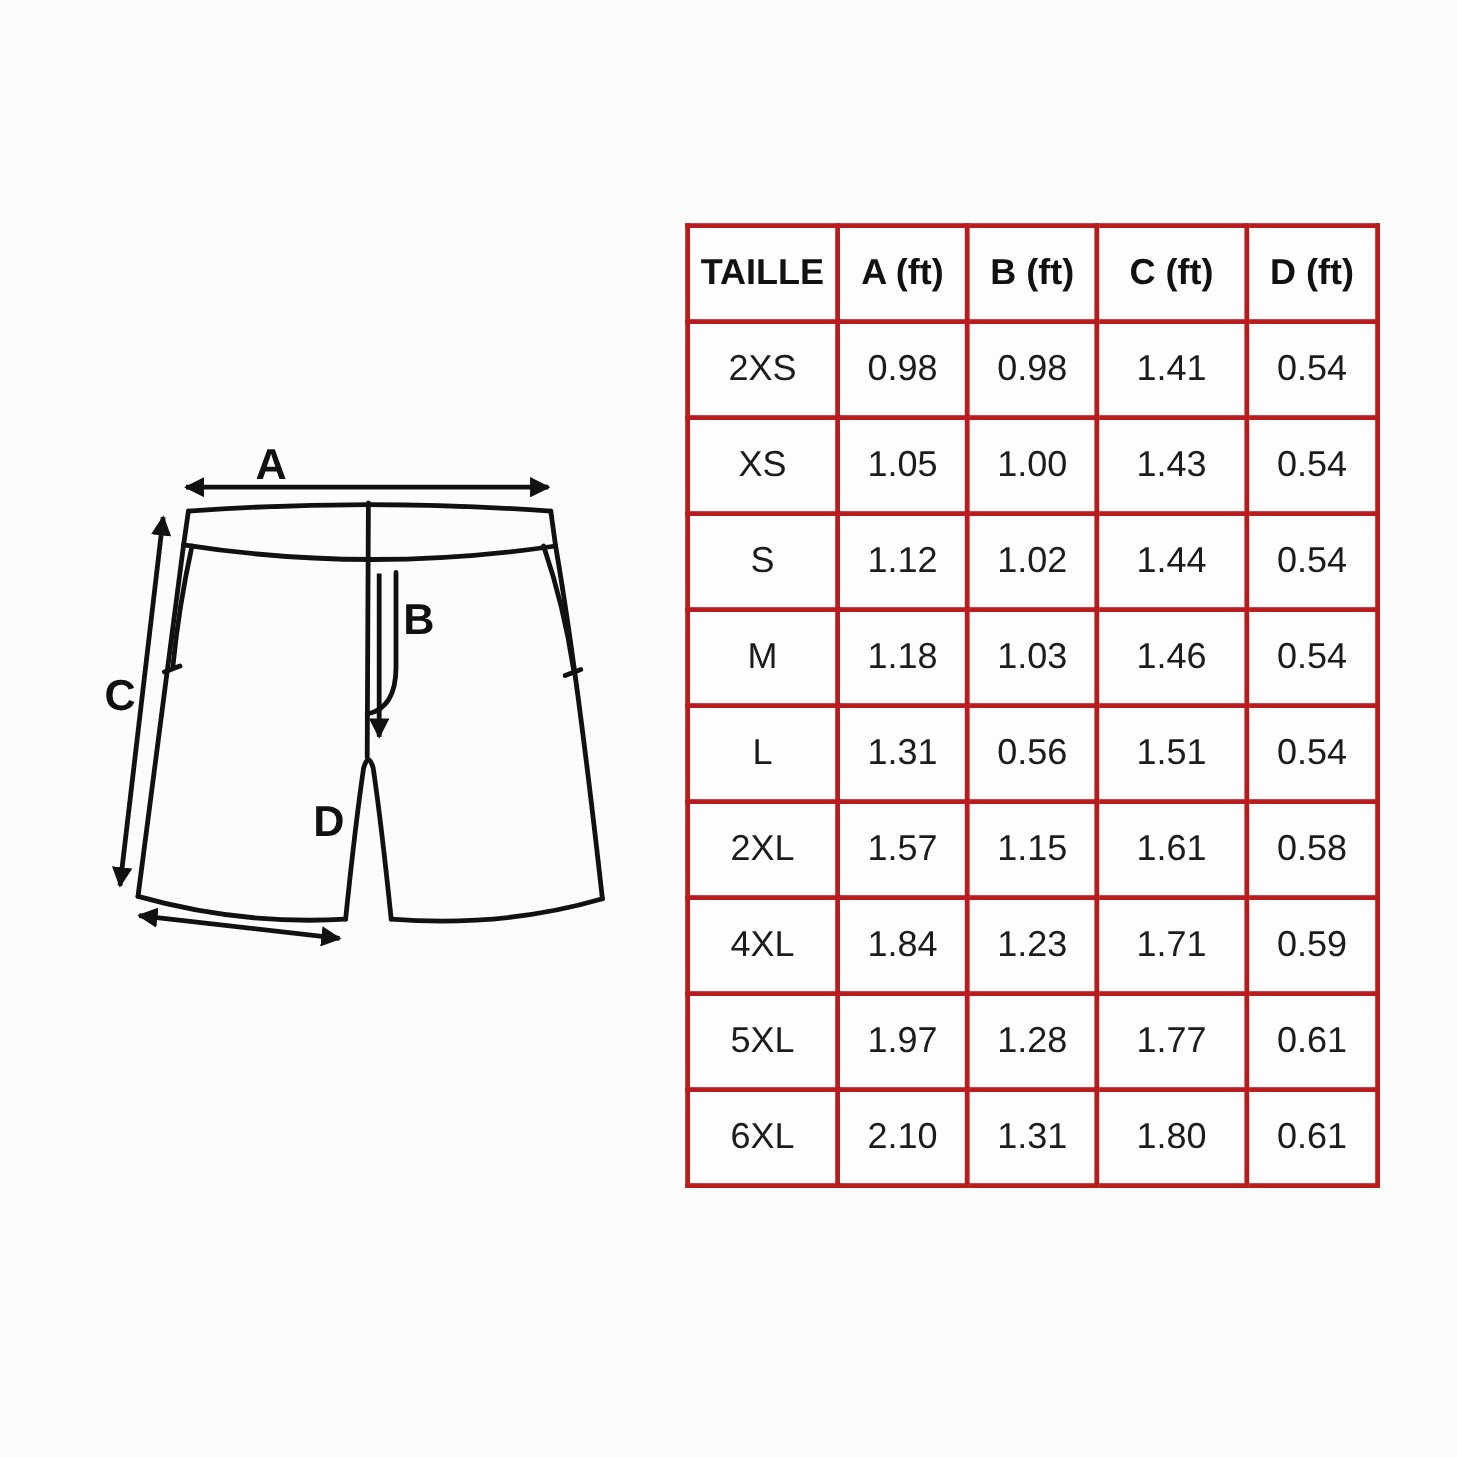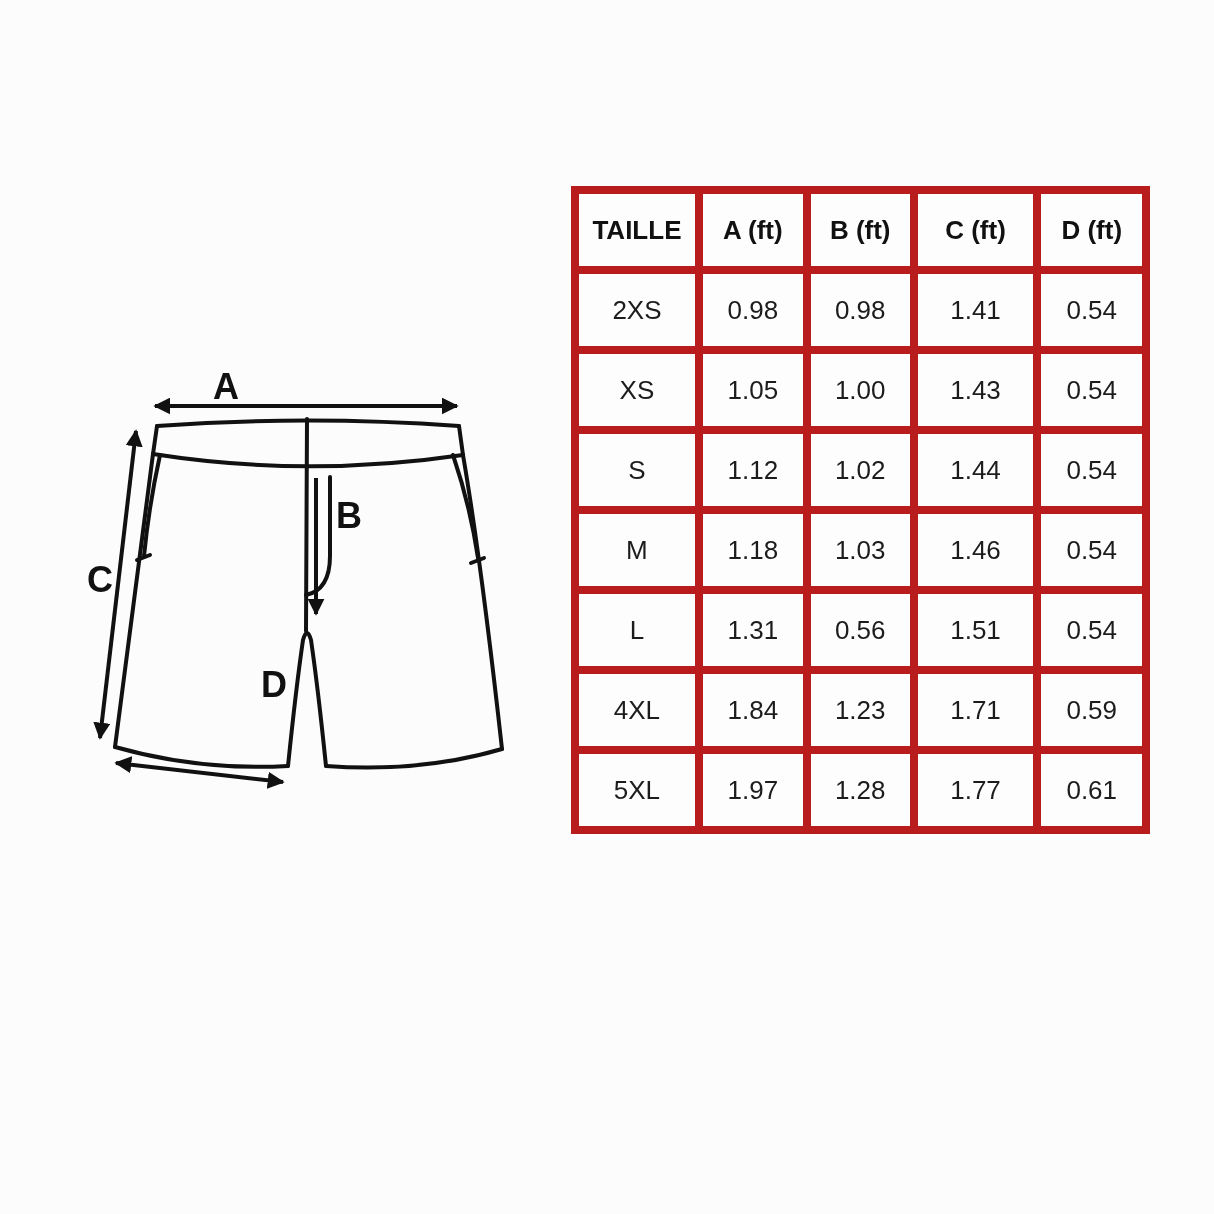--- a/index.html
+++ b/index.html
@@ -18,27 +18,27 @@
   .size-table {
     position: absolute;
     left: 571px;
     top: 186px;
     width: 579px;
     border-collapse: collapse;
     table-layout: fixed;
   }
   .size-table th,
   .size-table td {
-    border: 8px solid #b91c1c;
+    border: 4px solid #b91c1c;
     background: #fdfdfd;
     height: 80px;
     box-sizing: border-box;
     text-align: center;
     vertical-align: middle;
-    font-size: 26px;
+    font-size: 30px;
     color: #1c1c1c;
     padding: 0;
   }
   .size-table th {
     font-weight: 700;
     color: #111111;
   }
   .size-table td {
     font-weight: 400;
   }
@@ -165,27 +165,41 @@
     <td>0.54</td>
   </tr>
       <tr>
     <td>L</td>
     <td>1.31</td>
     <td>0.56</td>
     <td>1.51</td>
     <td>0.54</td>
   </tr>
       <tr>
+    <td>2XL</td>
+    <td>1.57</td>
+    <td>1.15</td>
+    <td>1.61</td>
+    <td>0.58</td>
+  </tr>
+      <tr>
     <td>4XL</td>
     <td>1.84</td>
     <td>1.23</td>
     <td>1.71</td>
     <td>0.59</td>
   </tr>
       <tr>
     <td>5XL</td>
     <td>1.97</td>
     <td>1.28</td>
     <td>1.77</td>
     <td>0.61</td>
   </tr>
+      <tr>
+    <td>6XL</td>
+    <td>2.10</td>
+    <td>1.31</td>
+    <td>1.80</td>
+    <td>0.61</td>
+  </tr>
     </tbody>
 </table>
 
 </body></html>

